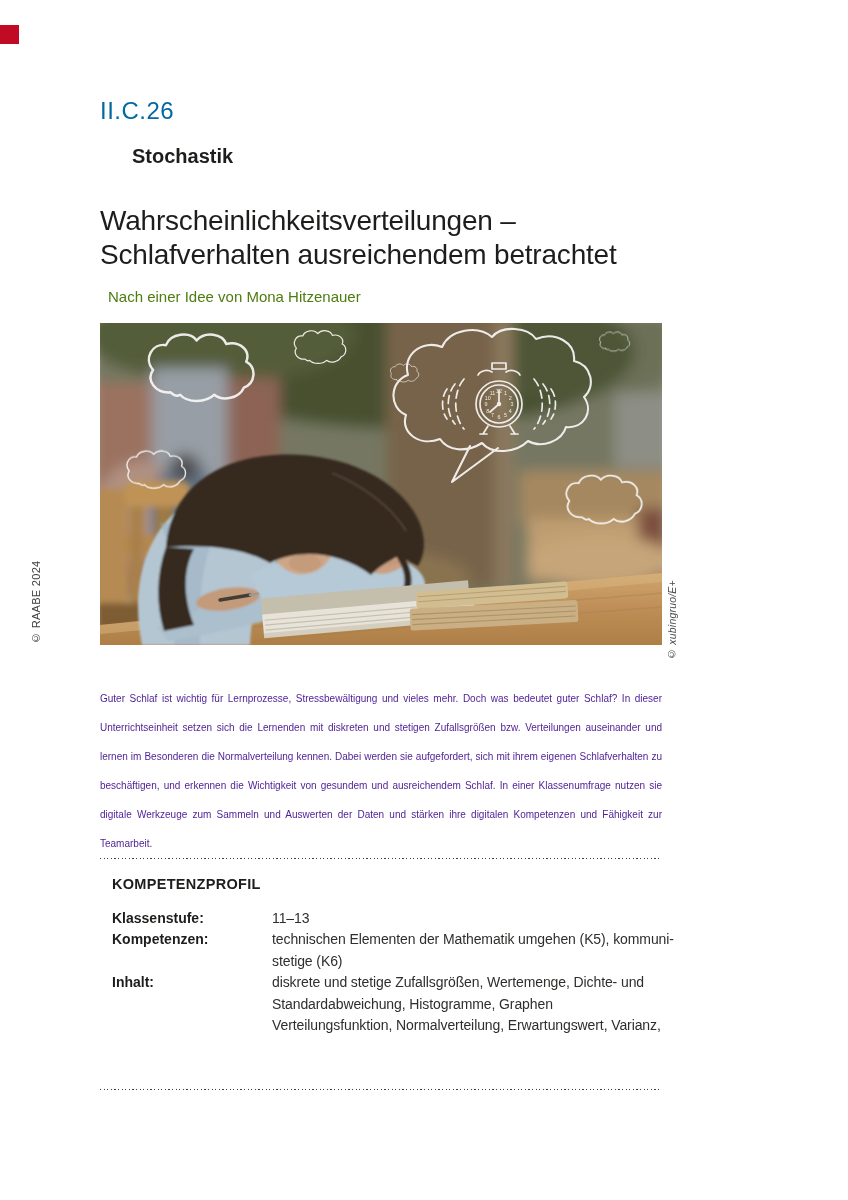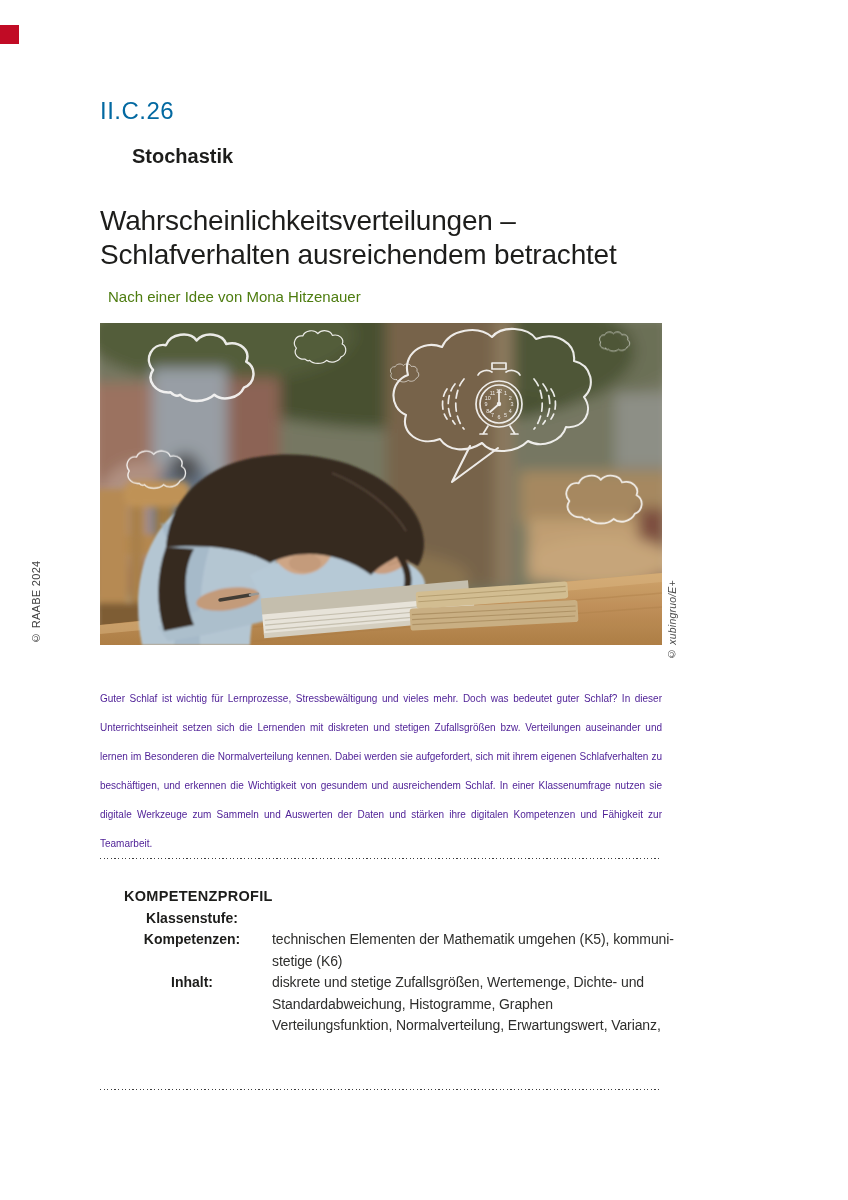--- a/index.html
+++ b/index.html
@@ -16,24 +16,24 @@
   .byline{position:absolute;top:288px;left:0;font-size:15px;color:#4d7c0f;margin-left:8px;}
   .photo{position:absolute;top:323px;left:0;width:562px;height:322px;}
   .photo svg{display:block;}
   .intro{position:absolute;top:684px;left:0;width:562px;font-size:10px;line-height:29px;
          text-align:justify;color:#4c1d95;margin:0;}
   .dotted{position:absolute;left:0;width:562px;height:2px;
           background-image:repeating-linear-gradient(to right,#3c3c3c 0 1.2px,transparent 1.2px 3.6px);
           background-size:100% 1.4px;background-repeat:no-repeat;background-position:0 0;}
   .dotted.d1{top:858px;}
   .dotted.d2{top:1089px;}
-  .profile-heading{position:absolute;top:876px;left:12px;font-size:14.5px;font-weight:700;letter-spacing:.3px;margin:12px;}
+  .profile-heading{position:absolute;top:876px;left:12px;font-size:14.5px;font-weight:700;letter-spacing:.3px;margin:0;}
   .profile-rows{position:absolute;top:908px;left:12px;width:548px;font-size:14px;line-height:21.4px;color:#2e2e2c;}
   .profile-row{display:grid;grid-template-columns:160px 1fr;}
-  .profile-label{font-weight:700;color:#1d1d1b;text-align:center;}
+  .profile-label{font-weight:700;color:#1d1d1b;}
   .profile-line{white-space:nowrap;letter-spacing:-.1px;}
 </style>
 </head>
 <body>
 
 <div class="page">
 
   <div class="corner-mark" style="background: rgb(193, 11, 37);"></div>
 
   <div class="vert copyright-left">© RAABE 2024</div>
@@ -206,20 +206,23 @@
 
     <p class="intro">Guter Schlaf ist wichtig für Lernprozesse, Stressbewältigung und vieles mehr. Doch was bedeutet guter Schlaf? In dieser Unterrichtseinheit setzen sich die Lernenden mit diskreten und stetigen Zufallsgrößen bzw. Verteilungen auseinander und lernen im Besonderen die Normalverteilung kennen. Dabei werden sie aufgefordert, sich mit ihrem eigenen Schlafverhalten zu beschäftigen, und erkennen die Wichtigkeit von gesundem und ausreichendem Schlaf. In einer Klassenumfrage nutzen sie digitale Werkzeuge zum Sammeln und Auswerten der Daten und stärken ihre digitalen Kompetenzen und Fähigkeit zur Teamarbeit.</p>
 
     <div class="dotted d1"></div>
 
     <h2 class="profile-heading">KOMPETENZPROFIL</h2>
 
     <div class="profile-rows">
       <div class="profile-row">
         <div class="profile-label">Klassenstufe:</div>
+        <div>
+            <div class="profile-line">11–13</div>
+          </div>
       </div>
       <div class="profile-row">
         <div class="profile-label">Kompetenzen:</div>
         <div>
           <div class="profile-line">technischen Elementen der Mathematik umgehen (K5), kommuni-</div>
           <div class="profile-line">stetige (K6)</div>
         </div>
       </div>
       <div class="profile-row">
         <div class="profile-label">Inhalt:</div>

